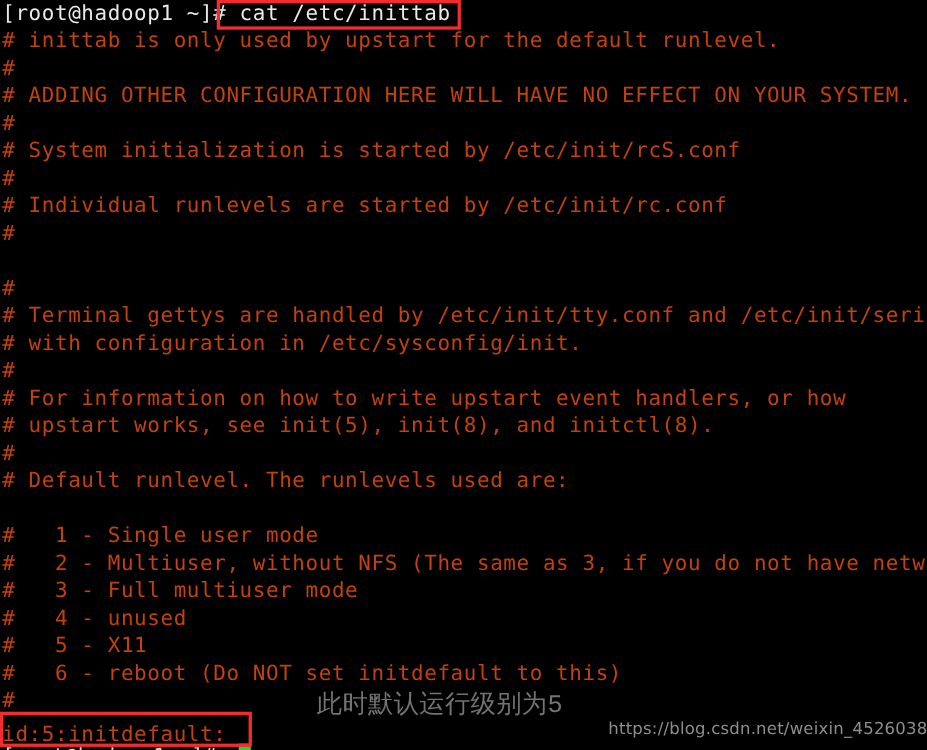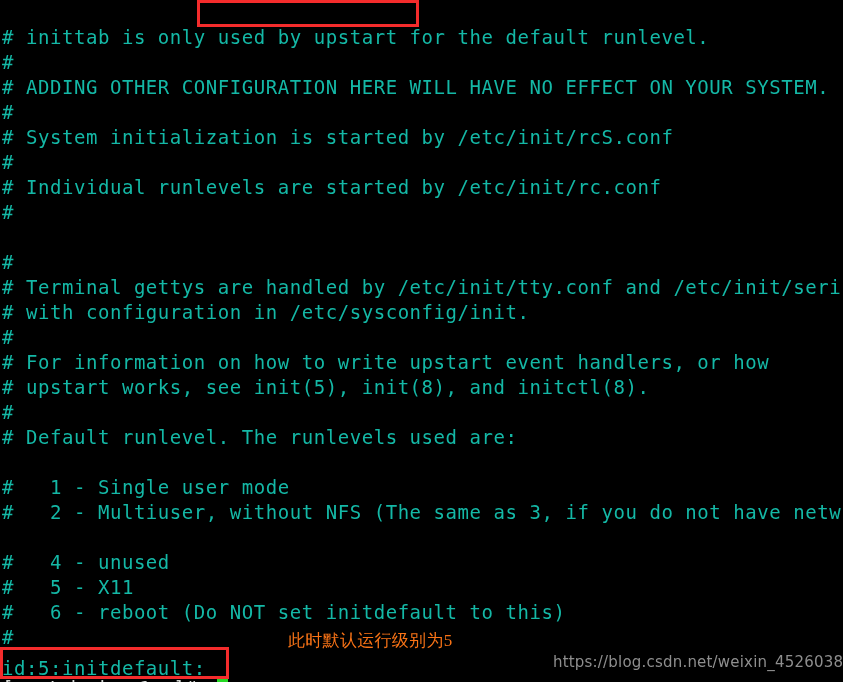--- a/index.html
+++ b/index.html
@@ -28,21 +28,21 @@
 
   .term-line {
     position: absolute;
     left: 2px;
     height: 25px;
     line-height: 25px;
     white-space: pre;
     font-family: "DejaVu Sans Mono", "Liberation Mono", monospace;
     font-size: 19px;
     letter-spacing: 0.55px;
-    color: #14b8a6;
+    color: #c2410c;
     font-weight: 400;
   }
 
   .term-line.prompt-line { color: #e8eae6; }
 
   
   .hl-box {
     position: absolute;
     border: 3px solid #f42c2c;
     box-sizing: border-box;
@@ -60,23 +60,23 @@
     top: 647px;
     width: 229px;
     height: 32px;
   }
 
   
   #annotation {
     position: absolute;
     left: 288px;
     top: 631px;
-    font-family: Liberation Serif, serif;
-    font-size: 17px;
-    color: #f97316;
+    font-family: Liberation Mono, monospace;
+    font-size: 23px;
+    color: #737373;
     white-space: pre;
     line-height: 20px;
     letter-spacing: 0.3px;
   }
 
   
   #watermark {
     position: absolute;
     left: 553px;
     top: 653px;
@@ -107,38 +107,40 @@
     width: 11px;
     height: 8px;
     background: #25d925;
   }
 </style>
 </head>
 <body>
 
 <div id="terminal">
 
+  <div class="term-line prompt-line" style="top:0px;">[root@hadoop1 ~]# cat /etc/inittab</div>
   <div class="term-line" style="top:25px;"># inittab is only used by upstart for the default runlevel.</div>
   <div class="term-line" style="top:50px;">#</div>
   <div class="term-line" style="top:75px;"># ADDING OTHER CONFIGURATION HERE WILL HAVE NO EFFECT ON YOUR SYSTEM.</div>
   <div class="term-line" style="top:100px;">#</div>
   <div class="term-line" style="top:125px;"># System initialization is started by /etc/init/rcS.conf</div>
   <div class="term-line" style="top:150px;">#</div>
   <div class="term-line" style="top:175px;"># Individual runlevels are started by /etc/init/rc.conf</div>
   <div class="term-line" style="top:200px;">#</div>
   <div class="term-line" style="top:250px;">#</div>
   <div class="term-line" style="top:300px;"># with configuration in /etc/sysconfig/init.</div>
   <div class="term-line" style="top:275px;"># Terminal gettys are handled by /etc/init/tty.conf and /etc/init/seri</div>
   <div class="term-line" style="top:325px;">#</div>
   <div class="term-line" style="top:350px;"># For information on how to write upstart event handlers, or how</div>
   <div class="term-line" style="top:375px;"># upstart works, see init(5), init(8), and initctl(8).</div>
   <div class="term-line" style="top:400px;">#</div>
   <div class="term-line" style="top:425px;"># Default runlevel. The runlevels used are:</div>
   <div class="term-line" style="top:475px;">#   1 - Single user mode</div>
   <div class="term-line" style="top:500px;">#   2 - Multiuser, without NFS (The same as 3, if you do not have netw</div>
+  <div class="term-line" style="top:525px;">#   3 - Full multiuser mode</div>
   <div class="term-line" style="top:550px;">#   4 - unused</div>
   <div class="term-line" style="top:575px;">#   5 - X11</div>
   <div class="term-line" style="top:600px;">#   6 - reboot (Do NOT set initdefault to this)</div>
   <div class="term-line" style="top:625px;">#</div>
   <div class="term-line" style="top:656px;">id:5:initdefault:</div>
 
   <div id="bottom-row">[root@hadoop1 ~]#</div>
   <div id="cursor-block"></div>
 
   <div id="annotation">此时默认运行级别为5</div>

